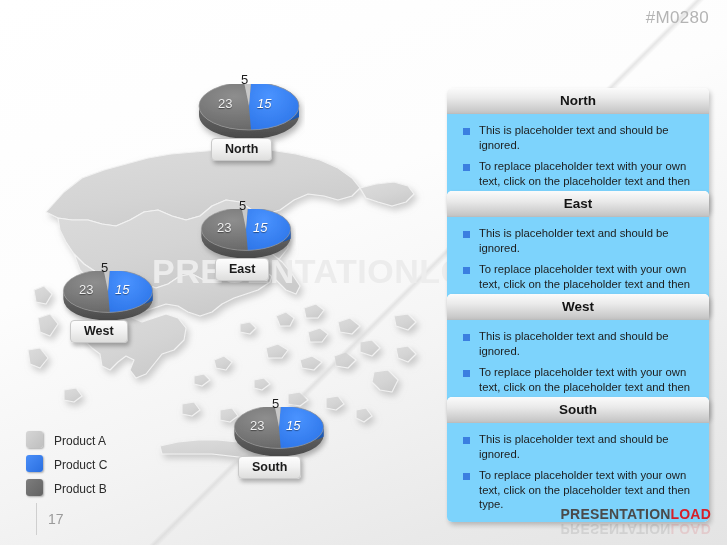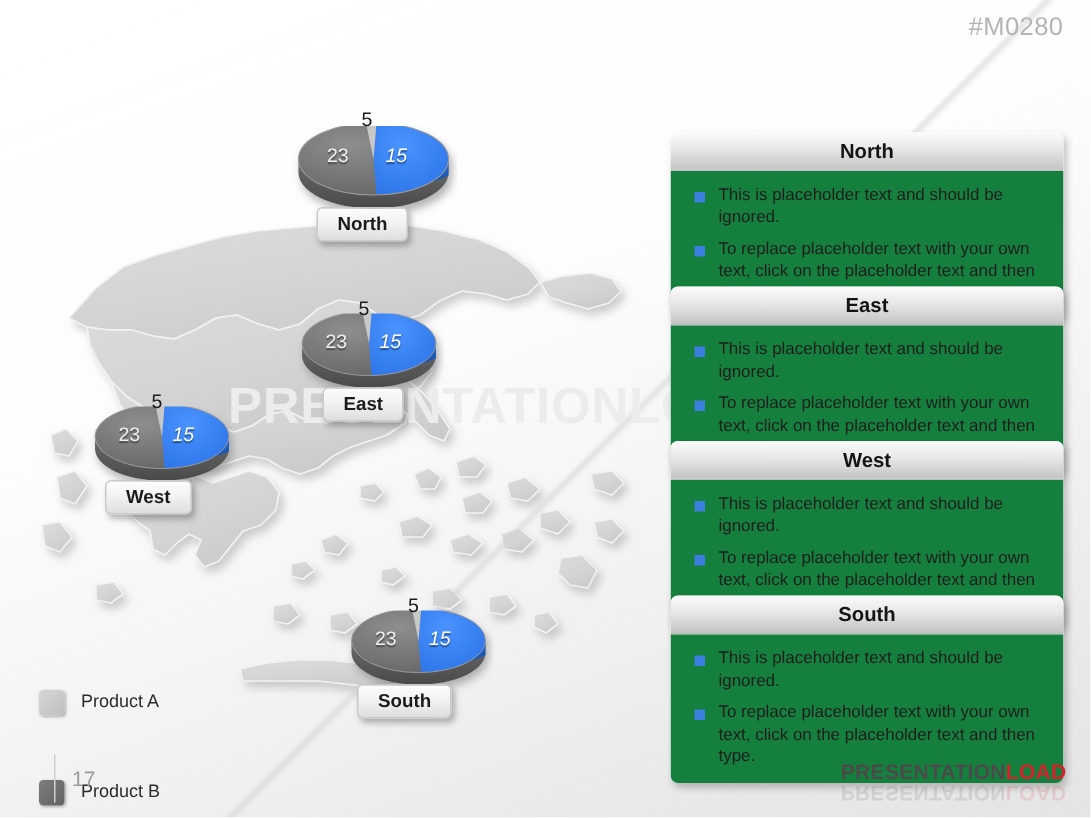--- a/index.html
+++ b/index.html
@@ -55,41 +55,41 @@
     position:absolute;font-size:13px;font-weight:normal;
     text-shadow:0 1px 1px rgba(0,0,0,.45);
     white-space:nowrap;pointer-events:none;
   }
   .num-a{color:#1c1c1c;text-shadow:none;}
   .num-b{color:#efefef;}
   .num-c{color:#ffffff;font-style:italic;}
 
   
   .legend{position:absolute;left:26px;top:424px;}
-  .legend-row{display:flex;align-items:flex-start;height:24px;margin-top:36px;}
+  .legend-row{display:flex;align-items:flex-end;height:24px;}
   .legend-swatch{
     width:17px;height:17px;border-radius:3px;margin-right:11px;
     box-shadow:1px 1px 2px rgba(0,0,0,.30);
   }
   .legend-text{font-size:12px;color:#2b2b2b;}
 
   
   .panel{
     position:absolute;left:447px;width:262px;
     border-radius:5px;
     box-shadow:2px 3px 5px rgba(0,0,0,.22);
     background:#ffffff;overflow:hidden;
   }
   .panel-head{
     height:25px;line-height:25px;text-align:center;
     font-size:13.5px;font-weight:bold;color:#141414;
     background:linear-gradient(180deg,#fbfbfb 0%,#eaeaea 40%,#c9c9c9 92%,#c2c2c2 100%);
     border-bottom:1px solid #bdbdbd;
   }
-  .panel-body{padding:9px 10px 10px 10px;background:#15803d;}
+  .panel-body{padding:9px 10px 10px 10px;background:#7dd3fc;}
   .bullet-row{display:flex;margin-bottom:7px;}
   .bullet-row:last-child{margin-bottom:0;}
   .bullet-sq{
     width:7px;height:7px;background:#3b7fe0;flex:0 0 auto;
     margin:5px 9px 0 6px;
   }
   .bullet-text{font-size:11.3px;line-height:14.5px;color:#1d1d1d;}
 
   
   .foot-rule{
@@ -350,26 +350,26 @@
     <div class="pie-num num-c" style="left:57px;top:11px;">15</div>
     <div class="pie-label" style="left:9px;top:49px;">South</div>
   </div>
 
   <div class="legend">
     <div class="legend-row">
       <div class="legend-swatch" style="background:linear-gradient(135deg,#d6d6d6,#bfbfbf);"></div>
       <div class="legend-text">Product A</div>
     </div>
     <div class="legend-row">
+      <div class="legend-swatch" style="background:linear-gradient(135deg,#4a8ef8,#2a6fe0);"></div>
+      <div class="legend-text">Product C</div>
+    </div>
+    <div class="legend-row">
       <div class="legend-swatch" style="background:linear-gradient(135deg,#7d7d7d,#626262);"></div>
       <div class="legend-text">Product B</div>
-    </div>
-    <div class="legend-row">
-      <div class="legend-swatch" style="background:linear-gradient(135deg,#4a8ef8,#2a6fe0);"></div>
-      <div class="legend-text">Product C</div>
     </div>
   </div>
 
   <div class="panel" style="top:88px;">
     <div class="panel-head">North</div>
     <div class="panel-body">
       <div class="bullet-row">
         <div class="bullet-sq"></div>
         <div class="bullet-text">This is placeholder text and should be ignored.</div>
       </div>

